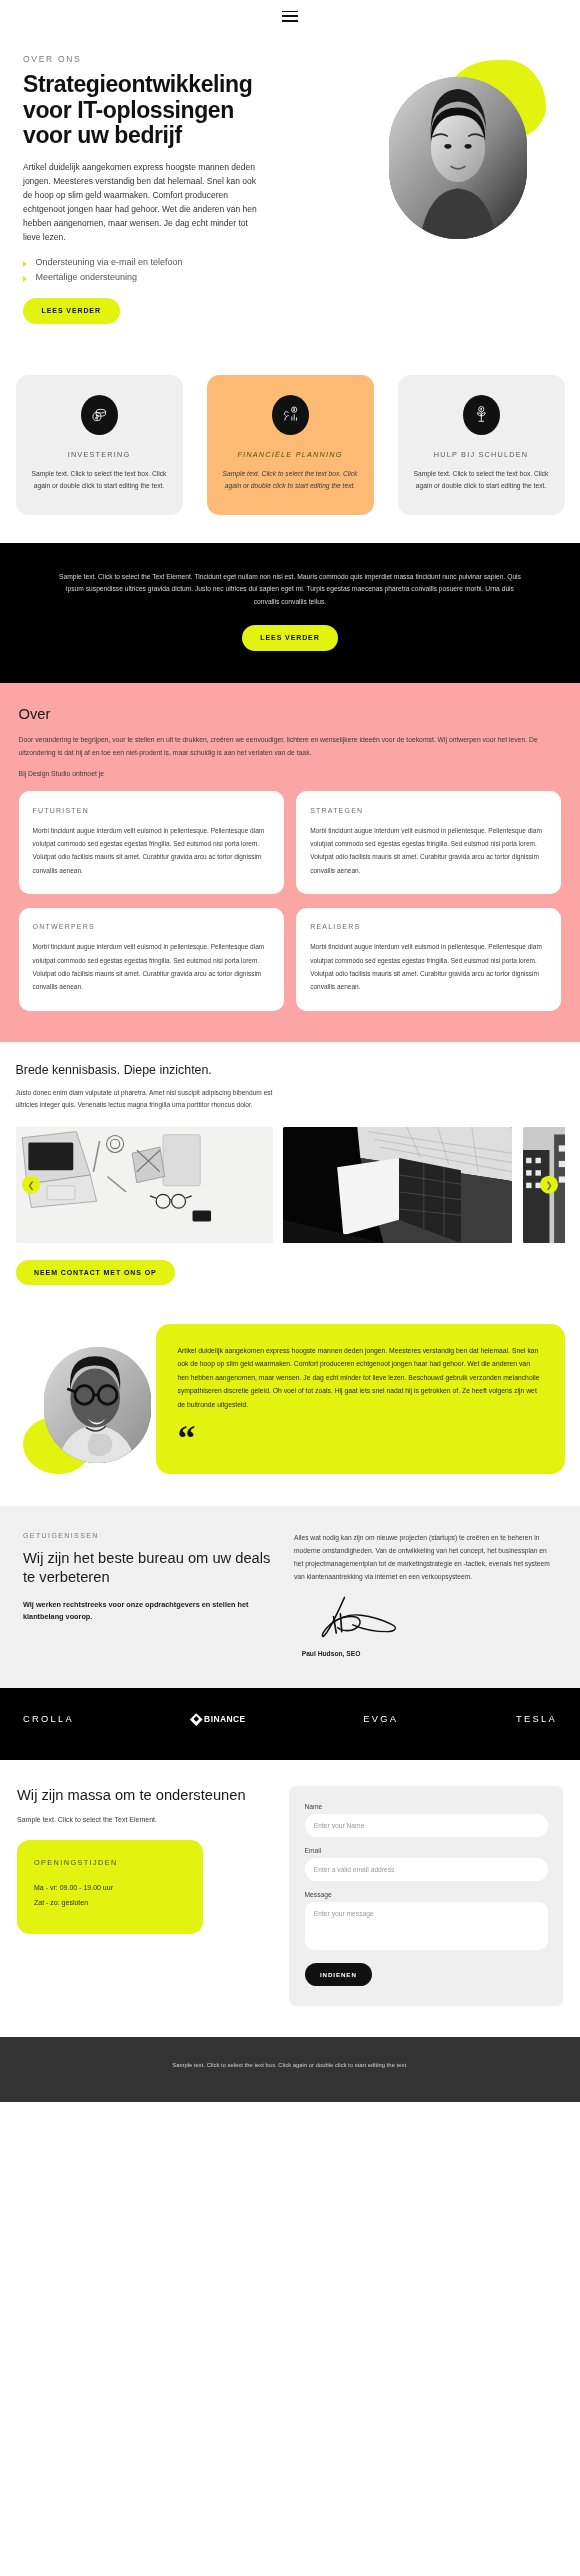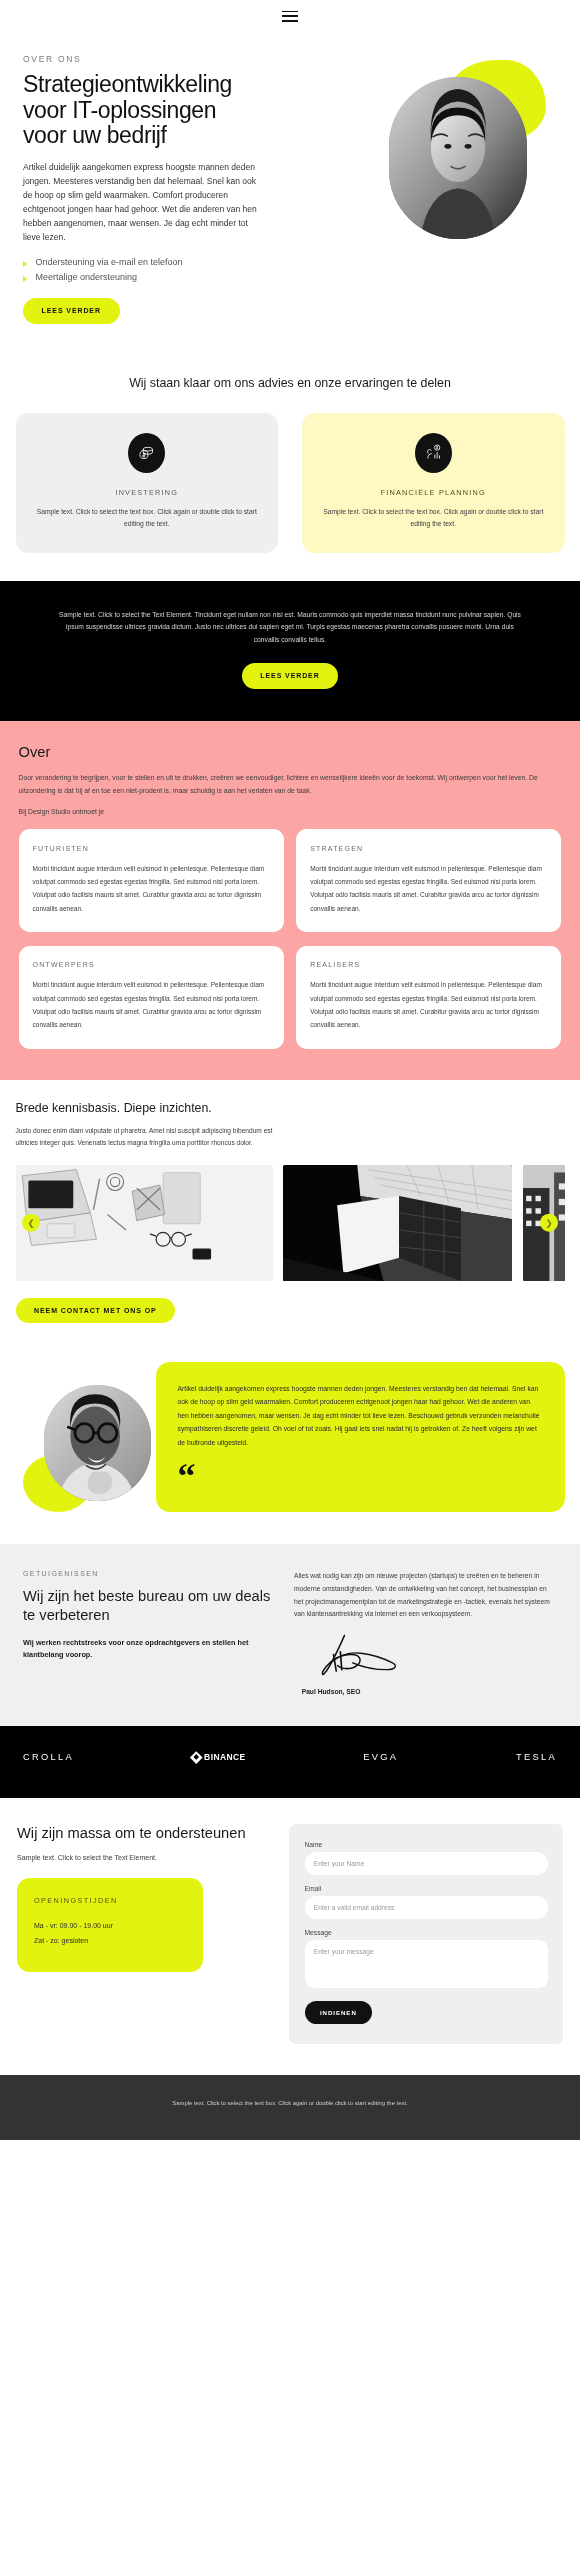--- a/index.html
+++ b/index.html
@@ -35,21 +35,21 @@
   .eyebrow {
     font-size: 8.5px;
     letter-spacing: 1.7px;
     color: #7a7a7a;
     text-transform: uppercase;
     margin-bottom: 7.7px;
   }
   .hero h1 {
     font-size: 23px;
     line-height: 1.12;
-    font-weight: 400;
+    font-weight: 700;
     letter-spacing: -0.4px;
     color: #111;
     margin-bottom: 10.8px;
   }
   .hero p.lead {
     font-size: 8.5px;
     line-height: 1.65;
     color: #333;
     margin-bottom: 10.8px;
   }
@@ -119,21 +119,21 @@
     margin: 0 auto 20px auto;
   }
   .cards3 { display: flex; gap: 24px; justify-content: flex-end; }
   .card {
     flex: 1;
     background: #efefef;
     border-radius: 12.4px;
     padding: 20px 12.4px 23px 12.4px;
     text-align: center;
   }
-  .card.accent { background: #fef9c3; }
+  .card.accent { background: #fdba74; font-style: italic; }
   .card-icon {
     width: 37px; height: 40px;
     border-radius: 50%;
     background: #111;
     margin: 0 auto 15.5px auto;
     display: flex; align-items: center; justify-content: center;
   }
   .card-icon svg { display: block; }
   .card h3 {
     font-size: 7.3px;
@@ -344,21 +344,20 @@
           <ellipse cx="102" cy="90" rx="4.5" ry="3" fill="#1a1a1a"></ellipse>
           <path d="M80 116 q9 6 18 0" stroke="#555" stroke-width="2.2" fill="none" stroke-linecap="round"></path>
           <path d="M56 78 q10 -7 20 -1" stroke="#2a2a2a" stroke-width="2" fill="none"></path>
           <path d="M102 77 q10 -6 20 1" stroke="#2a2a2a" stroke-width="2" fill="none"></path>
         </svg>
       </div>
     </div>
   </section>
 
   <section class="services">
-    <h2>Wij staan klaar om ons advies en onze ervaringen te delen</h2>
     <div class="cards3">
 
       <div class="card">
         <div class="card-icon">
           <svg width="18.6" height="18.6" viewBox="0 0 24 24" fill="none" stroke="#fff" stroke-width="1.1">
             <ellipse cx="14" cy="8" rx="6" ry="2.4"></ellipse>
               <path d="M8 8v4c0 1.3 2.7 2.4 6 2.4s6-1.1 6-2.4V8"></path>
             <circle cx="9" cy="15" r="5.2"></circle>
               <path d="M9 12.2v5.6M7.6 13.6h2.2a1.1 1.1 0 010 2.2H8.2a1.1 1.1 0 000 2.2h2.4"></path>
           </svg>
@@ -373,20 +372,33 @@
             <circle cx="17" cy="6" r="3.4"></circle>
               <path d="M17 4.2v3.6M16 5.1h1.8M16 6.9h1.8"></path>
             <path d="M14 20v-5M17 20v-8M20 20v-4"></path>
             <path d="M5 20c0-4 2-6 5-6.4M6 13.6c-1.6-.8-2-2.6-1-4 1.2-1.6 3.6-1.4 4.6.3"></path>
           </svg>
         </div>
         <h3>FINANCIËLE PLANNING</h3>
         <p>Sample text. Click to select the text box. Click again or double click to start editing the text.</p>
       </div>
 
+      <div class="card">
+        <div class="card-icon">
+          <svg width="18.6" height="18.6" viewBox="0 0 24 24" fill="none" stroke="#fff" stroke-width="1.1">
+            <circle cx="12" cy="5.4" r="3.4"></circle>
+              <path d="M12 3.8v3.2M11 4.6h1.8M11 6.2h1.8"></path>
+            <path d="M12 9v12"></path>
+            <path d="M12 14c-3.4 0-5-1.6-5-4 2.8 0 5 1.3 5 4zM12 14c3.4 0 5-1.6 5-4-2.8 0-5 1.3-5 4z"></path>
+            <path d="M8.5 21h7"></path>
+          </svg>
+        </div>
+        <h3>HULP BIJ SCHULDEN</h3>
+        <p>Sample text. Click to select the text box. Click again or double click to start editing the text.</p>
+      </div>
 
     </div>
   </section>
 
   <section class="banner">
     <p>Sample text. Click to select the Text Element. Tincidunt eget nullam non nisi est. Mauris commodo quis imperdiet massa tincidunt nunc pulvinar sapien. Quis ipsum suspendisse ultrices gravida dictum. Justo nec ultrices dui sapien eget mi. Turpis egestas maecenas pharetra convallis posuere morbi. Urna duis convallis convallis tellus.</p>
     <button class="btn-yellow">LEES VERDER</button>
   </section>
 
   <section class="over">

